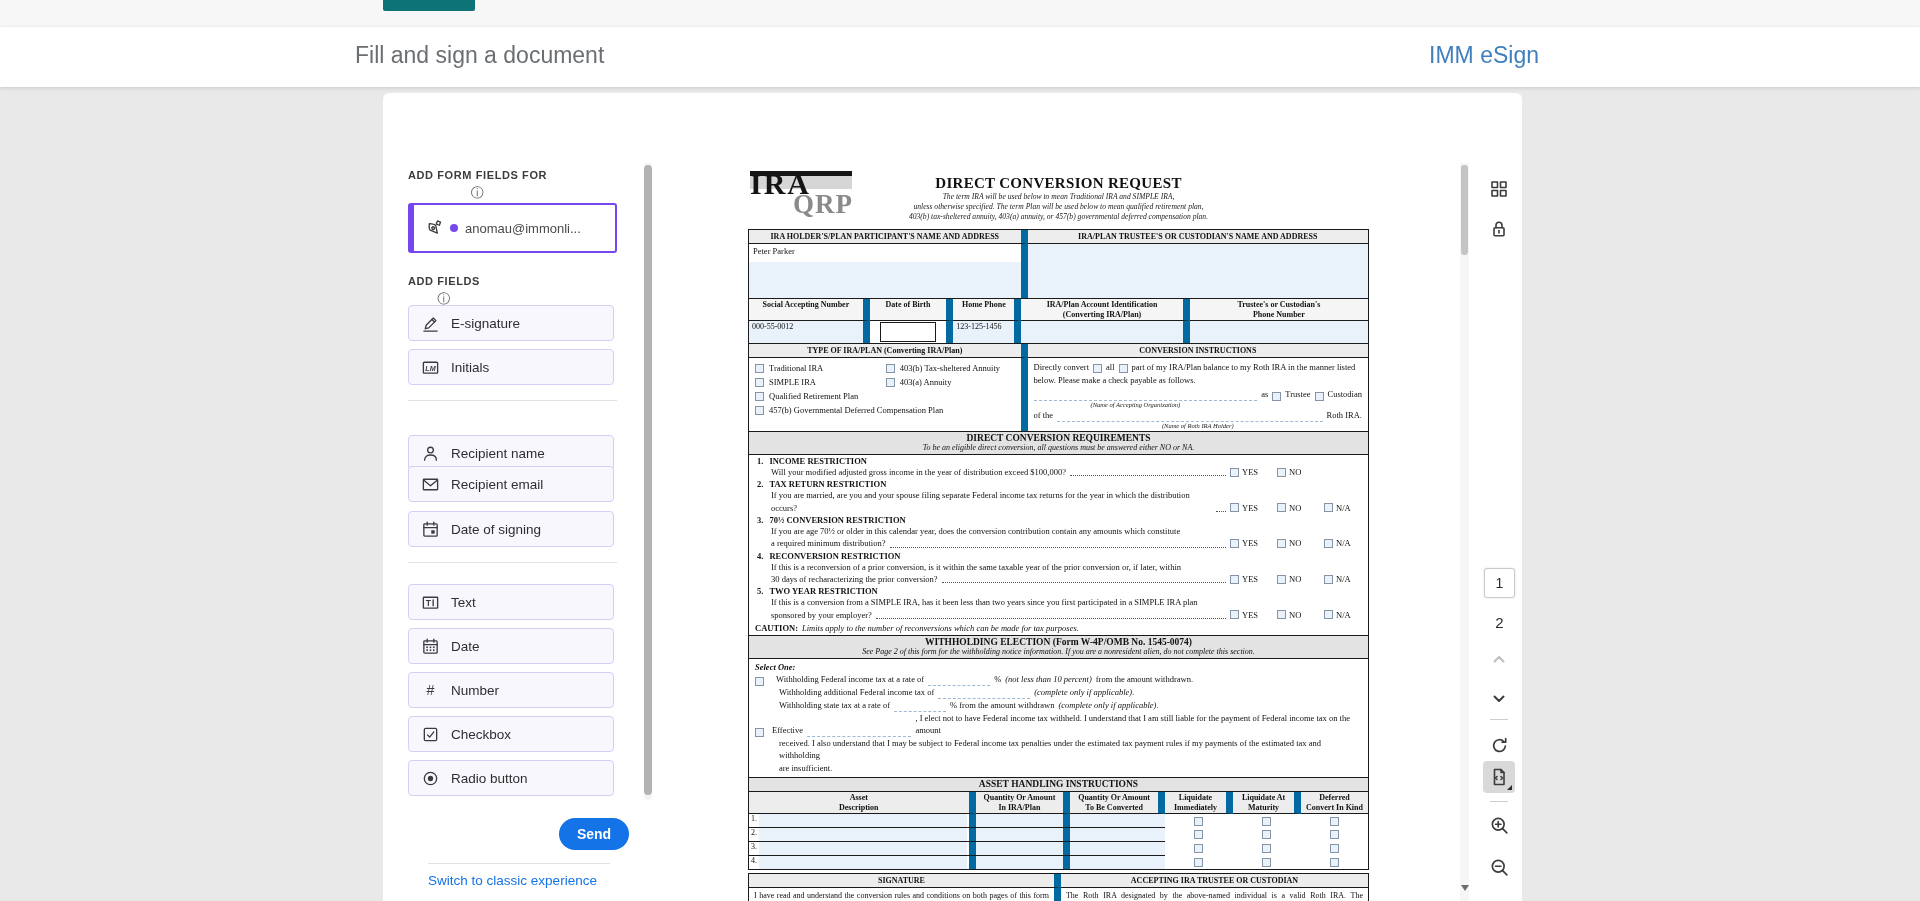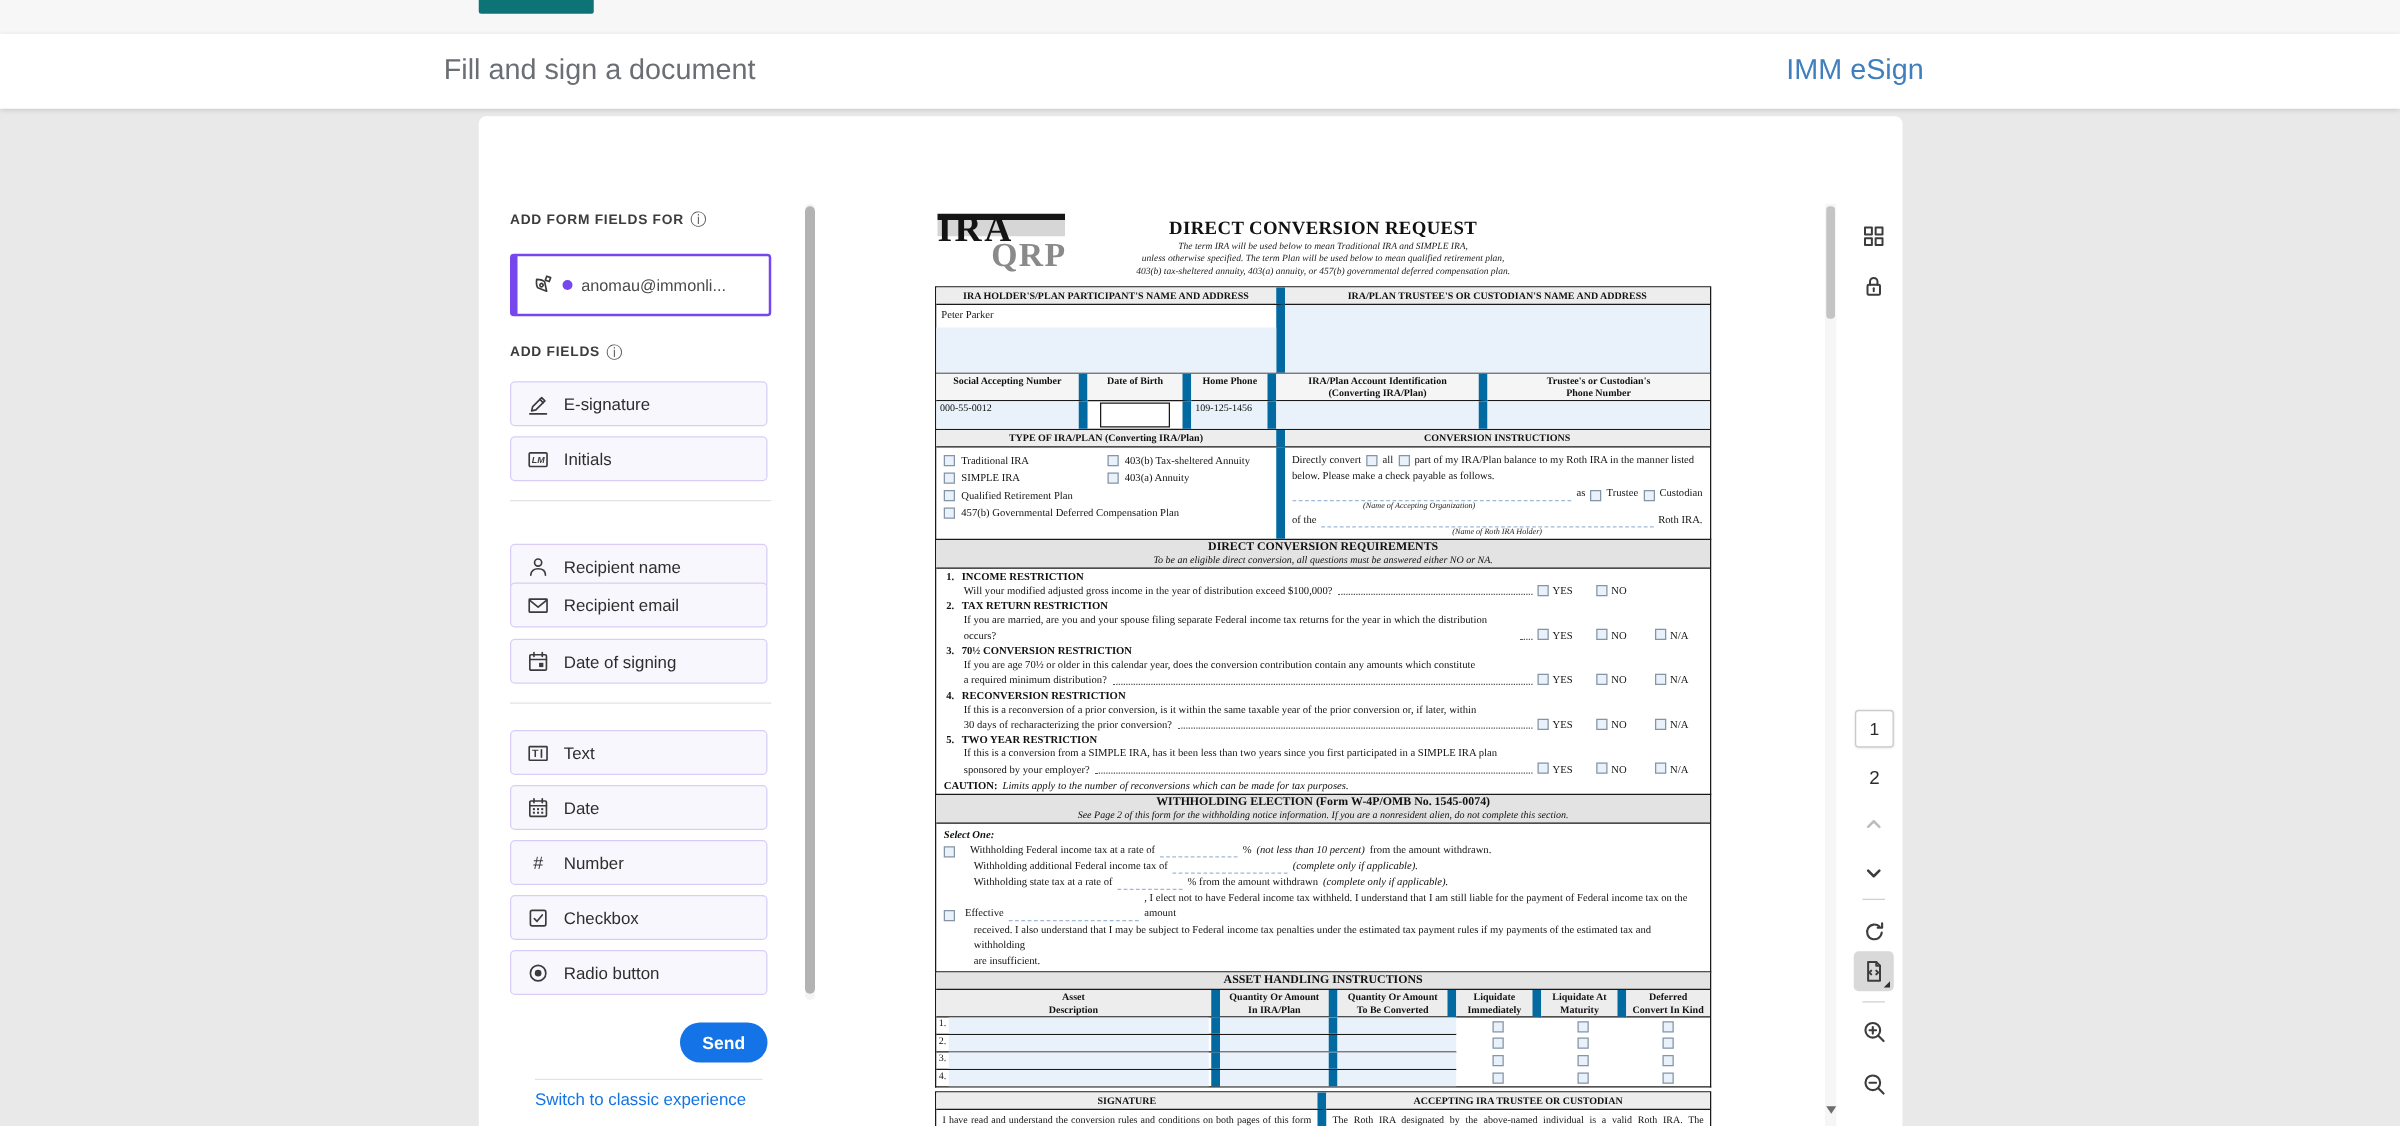--- a/index.html
+++ b/index.html
@@ -13,35 +13,35 @@
             box-shadow:0 1px 4px rgba(0,0,0,.14); z-index:5; }
   .app-title { position:absolute; left:355px; top:15px; font-size:23px; color:#6b6f73; }
   .brand { position:absolute; right:381px; top:15px; font-size:23px; color:#3f7fbe; }
 
   
   .card { position:absolute; left:383px; top:93px; width:1139px; height:808px; background:#fff;
           border-radius:6px 6px 0 0; }
 
   
   .sb-label { position:absolute; left:25px; font-size:11px; font-weight:bold; letter-spacing:.6px;
-              color:#3c3c3c; display:flex; align-items:center; gap:5px; }
+              color:#3c3c3c; display:flex; align-items:center; gap:5px;flex-direction:column; }
   .info-glyph { font-size:13px; font-weight:normal; color:#5a5a5a; line-height:1; }
   .signer-box { position:absolute; left:25px; top:110px; width:209px; height:50px; background:#fff;
                 border:2px solid #7547ec; border-left:6px solid #7547ec; border-radius:3px;
                 display:flex; align-items:center; gap:7px; padding-left:10px; cursor:pointer; }
   .signer-dot { width:8px; height:8px; border-radius:50%; background:#7547ec; flex:0 0 auto; }
   .signer-mail { font-size:13px; color:#4a4a4a; white-space:nowrap; overflow:hidden; }
   .sb-btn { position:absolute; left:25px; width:206px; height:36px; background:#f9f7fe;
             border:1px solid #d9cdf8; border-radius:4px; display:flex; align-items:center;
             gap:11px; padding-left:12px; cursor:pointer; }
   .sb-lb { font-size:13.5px; color:#2e2e2e; }
   .sb-ic { width:19px; height:19px; display:flex; align-items:center; justify-content:center; color:#3b3b3b; }
   .sb-ic svg { width:19px; height:19px; stroke:#3b3b3b; fill:none; stroke-width:1.4; stroke-linecap:round; stroke-linejoin:round; }
   .sb-div { position:absolute; left:25px; width:209px; height:1px; background:#e2e2e2; }
-  .send-btn { position:absolute; left:161px; top:725px; width:70px; height:32px; border:none;
+  .send-btn { position:absolute; left:176px; top:725px; width:70px; height:32px; border:none;
               border-radius:16px; background:#1473e6; color:#fff; font-size:14px; font-weight:bold;
               font-family:"Liberation Sans",sans-serif; cursor:pointer; }
   .switch-wrap { position:absolute; left:25px; top:778px; width:209px; text-align:center; }
   .switch-link { font-size:13.5px; color:#1473e6; text-decoration:none; cursor:pointer; }
   .sb-scroll { position:absolute; left:261px; top:70px; width:8px; height:637px; background:#f4f4f4; border-radius:4px; }
   .sb-thumb { position:absolute; left:0; top:2px; width:8px; height:630px; background:#b3b3b3; border-radius:4px; }
 
   
   .doc-page { position:absolute; left:339px; top:70px; width:668px; height:738px; background:#fff; overflow:hidden; }
   .doc-content { width:621px; margin:4px 0 0 26px; font-family:"Liberation Serif", serif; color:#111; }
@@ -327,21 +327,21 @@
           <div class="cell w-tph">
               <div>Trustee's or Custodian's</div>
               <div>Phone Number</div>
             </div>
         </div>
         <div class="row info-val">
           <div class="cell w-ssn fill">000-55-0012</div>
           <div class="cell w-dob">
               <div class="dob-box"></div>
             </div>
-          <div class="cell w-hph fill">109-125-1456</div>
+          <div class="cell w-hph fill">123-125-1456</div>
           <div class="cell w-acc fill"></div>
           <div class="cell w-tph fill"></div>
         </div>
       </div>
 
       <div class="dt" style="border-top:none;">
         <div class="row type-hdr">
           <div class="cell hdr">TYPE OF IRA/PLAN (Converting IRA/Plan)</div>
           <div class="cell hdr">CONVERSION INSTRUCTIONS</div>
         </div>

